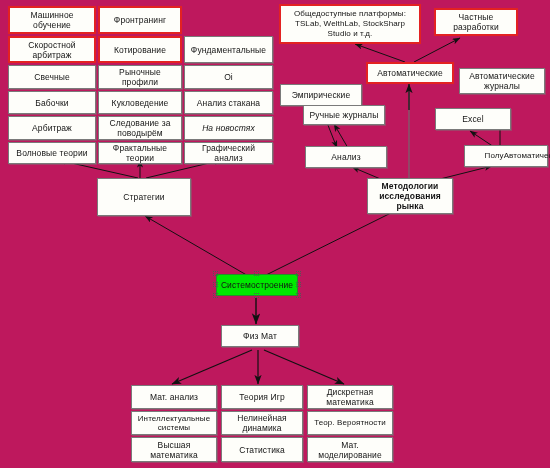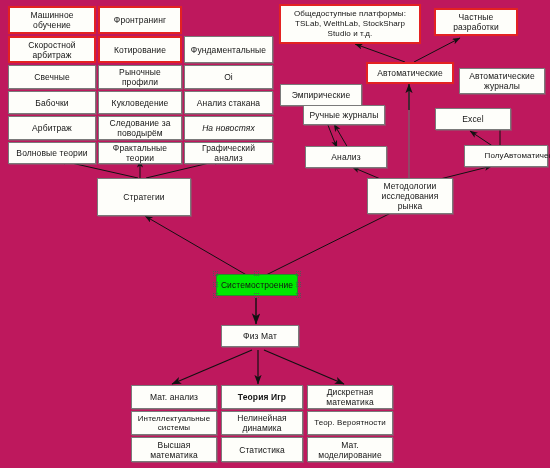--- a/index.html
+++ b/index.html
@@ -171,37 +171,37 @@
   <div class="node" style="left:459px;top:68px;width:86px;height:26px;">Автоматические журналы</div>
 
   <div class="node" style="left:303px;top:105px;width:82px;height:20px;">Ручные журналы</div>
 
   <div class="node" style="left:435px;top:108px;width:76px;height:22px;">Excel</div>
 
   <div class="node" style="left:305px;top:146px;width:82px;height:22px;">Анализ</div>
 
   <div class="node" style="left:464px;top:145px;width:84px;height:22px;font-size:8px;padding-left:40px;">ПолуАвтоматические</div>
 
-  <div class="node multiline" style="left:367px;top:178px;width:86px;height:36px;">Методологии исследования рынка</div>
+  <div class="node multiline" style="left:367px;top:178px;width:86px;height:36px;font-weight:bold;">Методологии исследования рынка</div>
 
   <div class="node green" style="left:216px;top:274px;width:82px;height:22px;">Системостроение</div>
   <div class="handle" style="left:213px;top:271px;"></div>
   <div class="handle" style="left:254px;top:271px;"></div>
   <div class="handle" style="left:296px;top:271px;"></div>
   <div class="handle" style="left:213px;top:282px;"></div>
   <div class="handle" style="left:296px;top:282px;"></div>
   <div class="handle" style="left:213px;top:293px;"></div>
   <div class="handle" style="left:254px;top:293px;"></div>
   <div class="handle" style="left:296px;top:293px;"></div>
 
   <div class="node" style="left:221px;top:325px;width:78px;height:22px;">Физ Мат</div>
 
   <div class="node" style="left:131px;top:385px;width:86px;height:24px;">Мат. анализ</div>
 
-  <div class="node" style="left:221px;top:385px;width:82px;height:24px;font-weight:bold;">Теория Игр</div>
+  <div class="node" style="left:221px;top:385px;width:82px;height:24px;">Теория Игр</div>
 
   <div class="node" style="left:307px;top:385px;width:86px;height:24px;">Дискретная математика</div>
 
   <div class="node small" style="left:131px;top:411px;width:86px;height:24px;">Интеллектуальные системы</div>
 
   <div class="node" style="left:221px;top:411px;width:82px;height:24px;">Нелинейная динамика</div>
 
   <div class="node small" style="left:307px;top:411px;width:86px;height:24px;">Теор. Вероятности</div>
 
   <div class="node" style="left:131px;top:437px;width:86px;height:25px;">Высшая математика</div>

